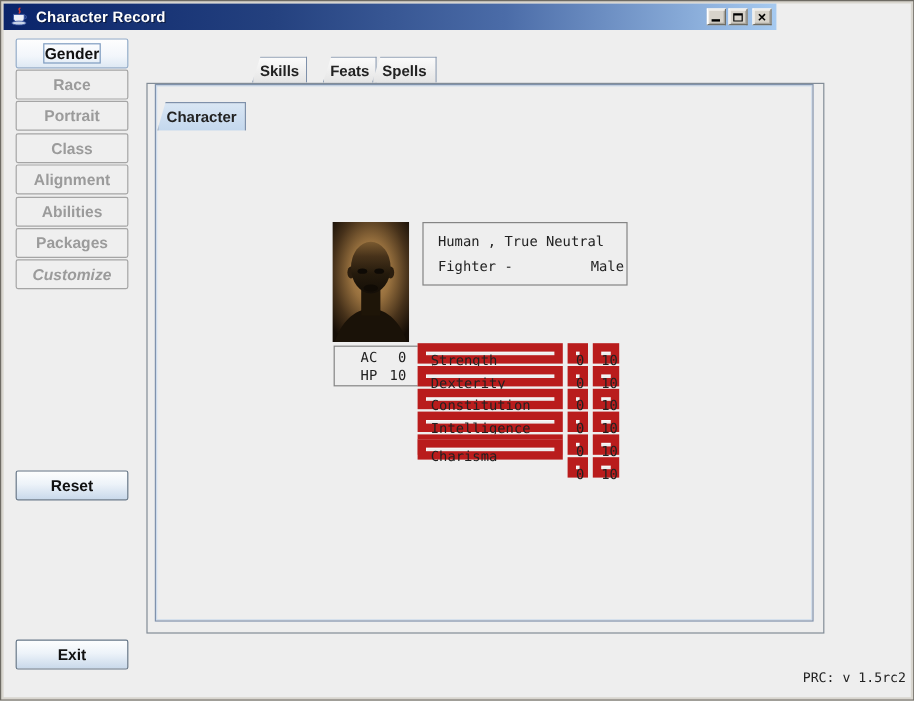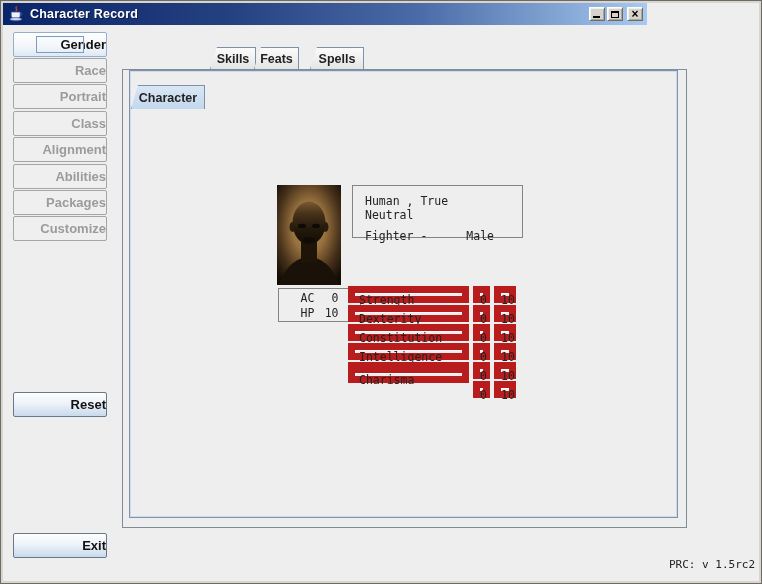--- a/index.html
+++ b/index.html
@@ -24,21 +24,21 @@
     box-shadow: inset 1px 1px 0 #F2F0EB, inset -1px -1px 0 #AAA79F;
     display:flex; align-items:center; justify-content:center;
   }
   .winbtn.close { margin-left:2px; }
   .glyph-min { position:absolute; left:3px; bottom:2px; width:7px; height:2px; background:#000; }
   .glyph-max { width:8px; height:7px; border:1px solid #000; border-top-width:2px; }
   .glyph-close { font-size:12px; font-weight:bold; color:#000; line-height:10px; }
   
   .btn {
     position:absolute; left:13px; width:94px; height:25px;
-    display:flex; align-items:center; justify-content:flex-end;
+    display:flex; align-items:center; justify-content:center;
     font-size:13px; font-weight:bold; border-radius:2px;
   }
   .btn.enabled {
     background:linear-gradient(180deg,#FDFEFE 0%,#EDF3F9 45%,#C9D9EB 100%);
     border:1px solid #68798A; color:#111;
   }
   .btn.disabled {
     background:#EFEFEF; border:1px solid #A5A5A5; color:#9B9B9B;
   }
   .btn.focused {
@@ -65,21 +65,21 @@
     position:absolute; left:129px; top:70px; width:549px; height:448px;
     border:1px solid #8092AC; box-shadow: inset 0 0 0 1px #CDDBEC;
     background:#EEEEEE; z-index:2;
   }
   
   .portrait { position:absolute; left:277px; top:185px; width:64px; height:100px; z-index:4; }
   .infobox {
     position:absolute; left:352px; top:185px; width:171px; height:53px;
     border:1px solid #848484; z-index:4; background:#EEEEEE;
     font-family:"DejaVu Sans Mono", monospace; font-size:11.5px; color:#222;
-    padding:8px 28px 0 12px;
+    padding:8px 2px 0 12px;
   }
   .infobox .row2 { display:flex; justify-content:space-between; margin-top:7px; }
   .achp {
     position:absolute; left:278px; top:288px; width:83px; height:34px;
     border:1px solid #848484; z-index:4; background:#EEEEEE;
     font-family:"DejaVu Sans Mono", monospace; font-size:11.5px; color:#222;
     display:flex; flex-direction:column; justify-content:center; align-items:center; gap:1px;
   }
   .achp .statline { width:38px; display:flex; justify-content:space-between; }
   .cell {
@@ -135,37 +135,37 @@
     </div>
   <div class="btn disabled" style="top:137px;">
       <span>Alignment</span>
     </div>
   <div class="btn disabled" style="top:164px;">
       <span>Abilities</span>
     </div>
   <div class="btn disabled" style="top:190px;">
       <span>Packages</span>
     </div>
-  <div class="btn disabled" style="top:216px;">
+  <div class="btn disabled" style="top:216px;font-style:italic;">
       <span>Customize</span>
     </div>
   <div class="btn enabled" style="top:392px;">
       <span>Reset</span>
     </div>
   <div class="btn enabled" style="top:533px;">
       <span>Exit</span>
     </div>
 
   <div class="tab selected" style="left:131px; width:74px;margin-top:39px;">
       <span>Character</span>
     </div>
   <div class="tab unselected" style="left:210px; width:46px;">
       <span>Skills</span>
     </div>
-  <div class="tab unselected" style="left:254px; width:45px;">
+  <div class="tab unselected" style="left:269px; width:45px;">
       <span>Feats</span>
     </div>
   <div class="tab unselected" style="left:310px; width:54px;">
       <span>Spells</span>
     </div>
 
   <div class="pane"></div>
   <div class="inner-panel"></div>
 
   <svg class="portrait" viewBox="0 0 64 100" preserveAspectRatio="none">

